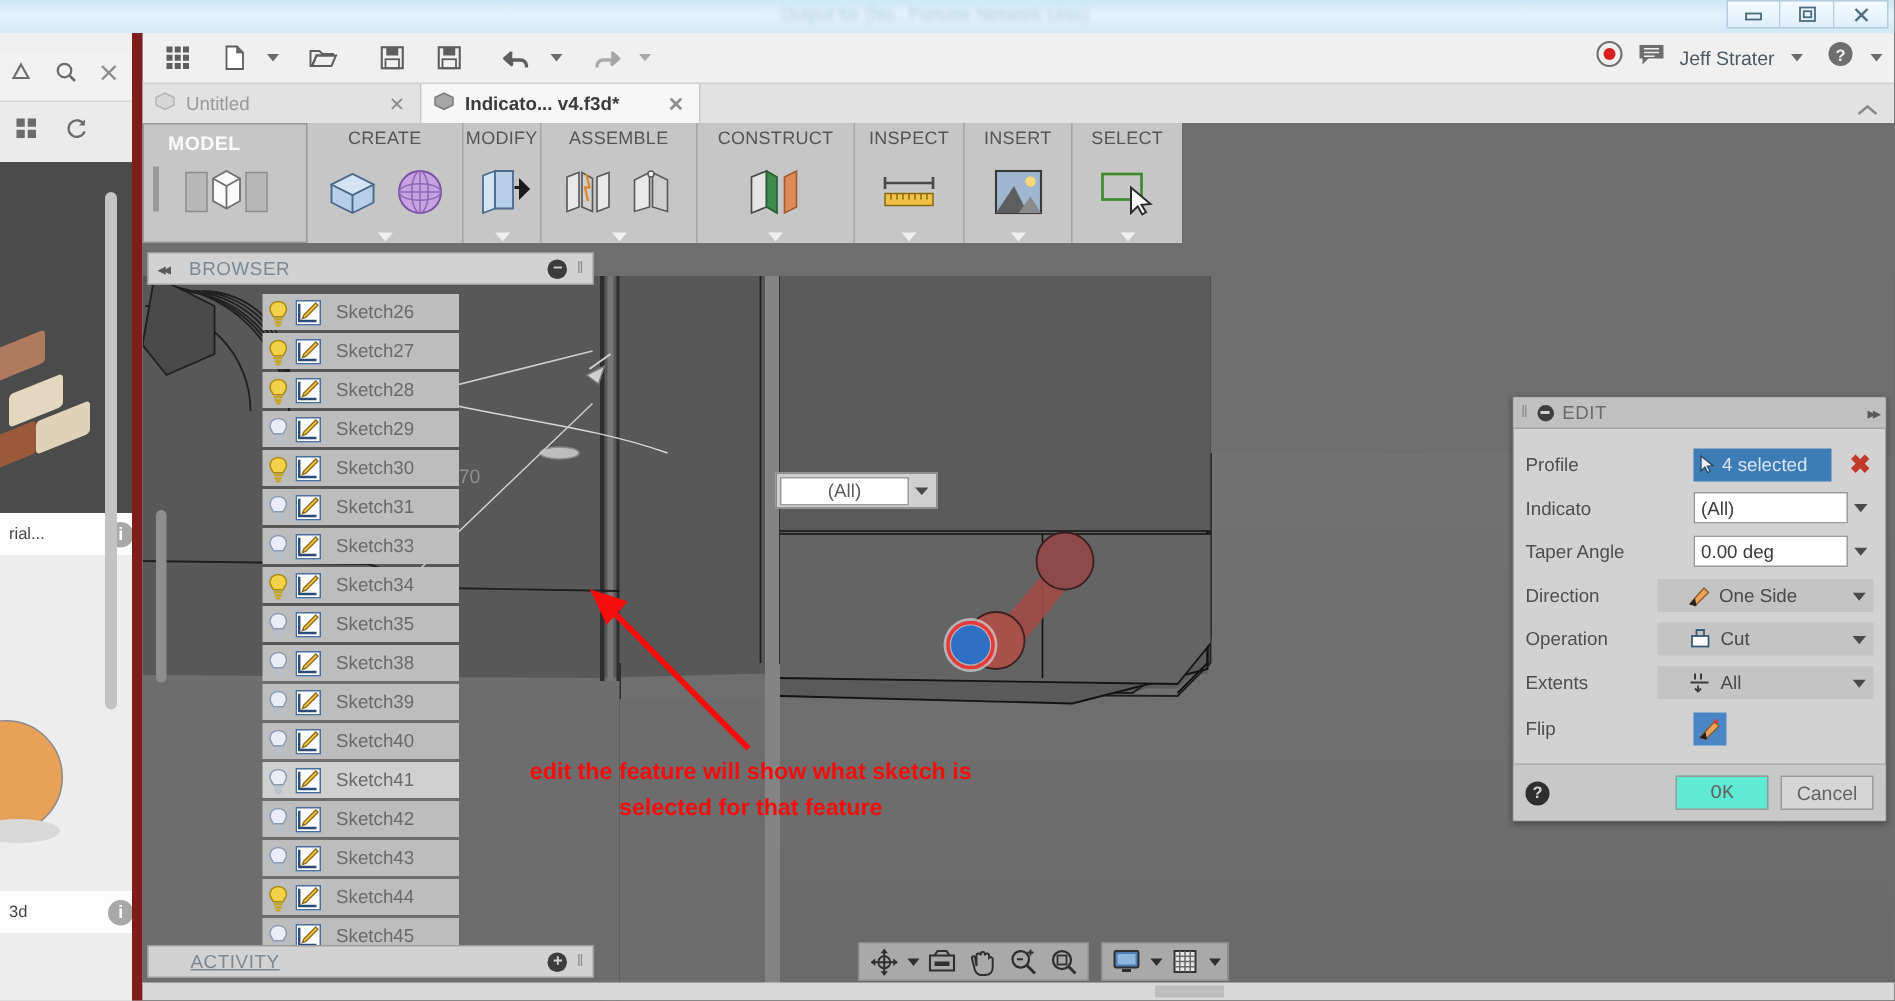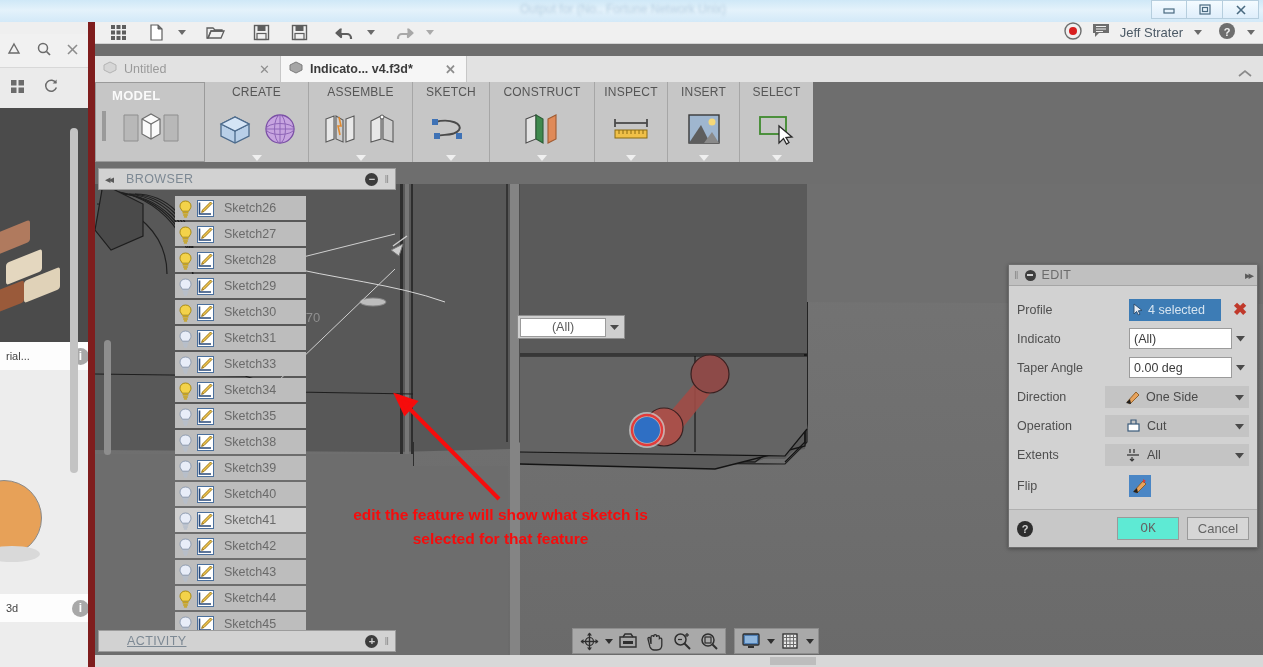--- a/index.html
+++ b/index.html
@@ -37,21 +37,21 @@
   .os-btn { width: 36px; height: 19px; border: 1px solid #b6cede; border-left: none;
             background: linear-gradient(to bottom,#f4fbff,#dfeefb);
             display: flex; align-items: center; justify-content: center;
             font-size: 13px; color: #4a6a80; }
   .os-btn:first-child { border-left: 1px solid #b6cede; }
 
   
   .app { position: absolute; left: 95px; top: 22px; width: 1168px; height: 645px;
          background: #6e6e6e; overflow: hidden; }
 
-  .qat { position: absolute; left: 0; top: 0; width: 1168px; height: 22px;
+  .qat { position: absolute; left: 0; top: 0; width: 1168px; height: 34px;
          background: #f0f0f0; border-bottom: 1px solid #d2d2d2;
          display: flex; align-items: center; }
   .qat-left { display: flex; align-items: center; gap: 4px; padding-left: 6px; }
   .qat-btn { width: 34px; height: 28px; display: flex; align-items: center;
              justify-content: center; color: #5e5e5e; }
   .qat-btn svg { display: block; }
   .caret { width: 0; height: 0; border-left: 4px solid transparent;
            border-right: 4px solid transparent; border-top: 5px solid #6a6a6a; margin-left: 1px; }
   .qat-right { margin-left: auto; display: flex; align-items: center;
                gap: 10px; padding-right: 8px; }
@@ -430,20 +430,33 @@
                   <ellipse cx="17" cy="17" rx="14" ry="5.5" fill="none" stroke="#8f66b8" stroke-width="1"></ellipse>
                   <ellipse cx="17" cy="17" rx="5.5" ry="14" fill="none" stroke="#8f66b8" stroke-width="1"></ellipse>
                   <path d="M3 17 h28" stroke="#8f66b8" stroke-width="1" fill="none"></path>
                   <path d="M17 3 v28" stroke="#8f66b8" stroke-width="1" fill="none"></path>
                 </svg>
             </span>
           </div>
           <span class="panel-arrow"></span>
         </div>
 
+        <div class="panel" style="width:52px;">
+          <span class="panel-title">MODIFY</span>
+          <div class="panel-icons">
+            <span>
+              <svg width="38" height="34" viewBox="0 0 38 34">
+                  <path d="M6 6 L14 3 L14 28 L6 31 Z" fill="#d4e4f5" stroke="#4b6a8c" stroke-width="1.2"></path>
+                  <path d="M14 3 L26 3 L26 28 L14 28 Z" fill="#b8cfe8" stroke="#4b6a8c" stroke-width="1.2"></path>
+                  <path d="M27 14 h6 M31 10 l5 5 l-5 5 z" fill="#1a1a1a" stroke="#1a1a1a" stroke-width="2"></path>
+                </svg>
+            </span>
+          </div>
+          <span class="panel-arrow"></span>
+        </div>
 
         <div class="panel" style="width:104px;">
           <span class="panel-title">ASSEMBLE</span>
           <div class="panel-icons">
             <span>
               <svg width="36" height="32" viewBox="0 0 36 32">
                   <path d="M3 6 L11 3 L11 26 L3 29 Z" fill="#e8e8e8" stroke="#5a5a5a" stroke-width="1.1"></path>
                   <path d="M13 3 L20 7 L20 29 L13 26 Z" fill="#cfcfcf" stroke="#5a5a5a" stroke-width="1.1"></path>
                   <path d="M23 6 L31 3 L31 26 L23 29 Z" fill="#e8e8e8" stroke="#5a5a5a" stroke-width="1.1"></path>
                   <path d="M16 4 l2 9 l-3 0 l2 9" fill="none" stroke="#e08a30" stroke-width="1.6"></path>
@@ -453,34 +466,20 @@
               <svg width="30" height="32" viewBox="0 0 30 32">
                   <path d="M3 8 L13 3 L13 26 L3 29 Z" fill="#e8e8e8" stroke="#5a5a5a" stroke-width="1.1"></path>
                   <path d="M15 3 L25 8 L25 29 L15 26 Z" fill="#cfcfcf" stroke="#5a5a5a" stroke-width="1.1"></path>
                   <circle cx="14" cy="4" r="2" fill="#fff" stroke="#5a5a5a"></circle>
                 </svg>
             </span>
           </div>
           <span class="panel-arrow"></span>
         </div>
 
-        <div class="panel" style="width:77px;">
-          <span class="panel-title">SKETCH</span>
-          <div class="panel-icons">
-            <span>
-              <svg width="44" height="30" viewBox="0 0 44 30">
-                  <path d="M6 8 C22 4, 34 10, 30 16 C26 22, 14 20, 8 22" fill="none" stroke="#4a4a4a" stroke-width="2"></path>
-                  <rect x="3" y="5" width="6" height="6" fill="#3f72b5"></rect>
-                  <rect x="5" y="19" width="6" height="6" fill="#3f72b5"></rect>
-                  <rect x="27" y="19" width="6" height="6" fill="#3f72b5"></rect>
-                </svg>
-            </span>
-          </div>
-          <span class="panel-arrow"></span>
-        </div>
 
         <div class="panel" style="width:105px;">
           <span class="panel-title">CONSTRUCT</span>
           <div class="panel-icons">
             <span>
               <svg width="40" height="34" viewBox="0 0 40 34">
                   <path d="M4 7 L14 3 L14 27 L4 31 Z" fill="#e4e4e4" stroke="#4a4a4a" stroke-width="1.1"></path>
                   <path d="M14 3 L21 7 L21 31 L14 27 Z" fill="#3f8a4e" stroke="#2a5c35" stroke-width="1.1"></path>
                   <path d="M26 7 L34 3 L34 27 L26 31 Z" fill="#e08a58" stroke="#a05c33" stroke-width="1.1"></path>
                 </svg>

